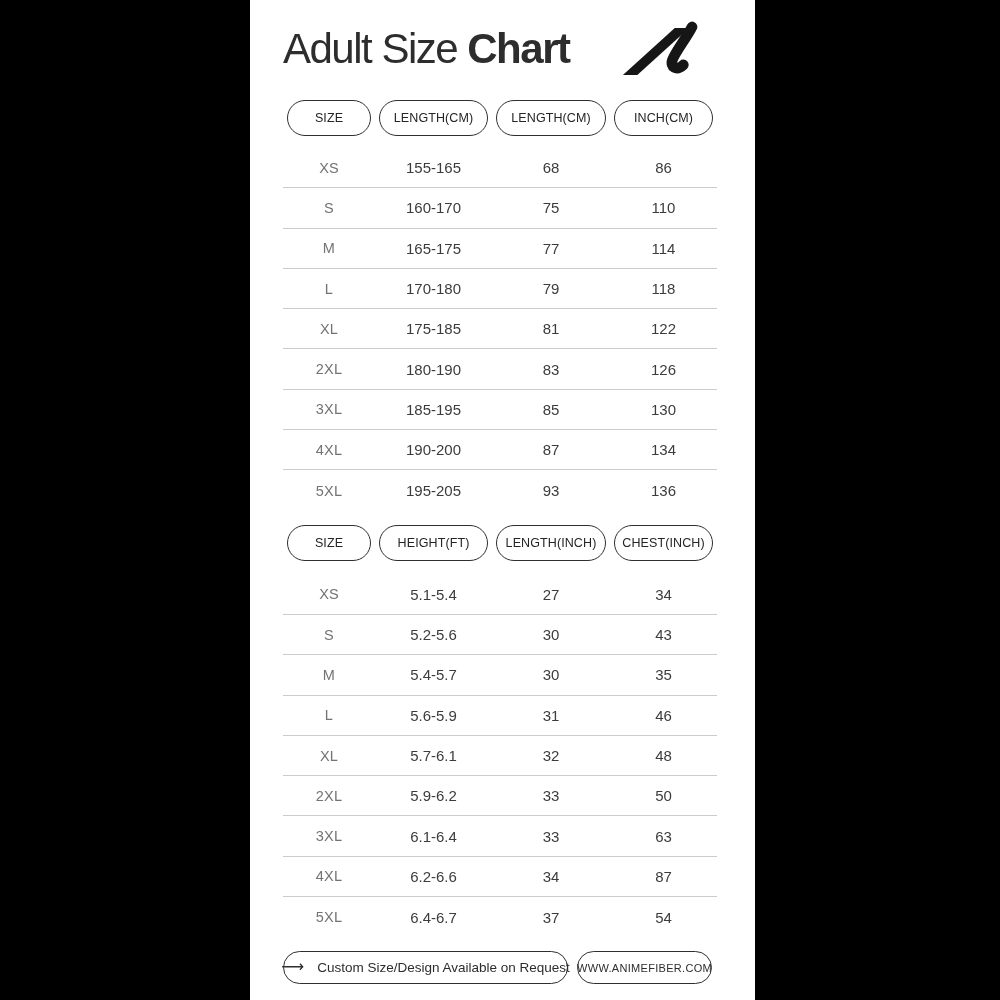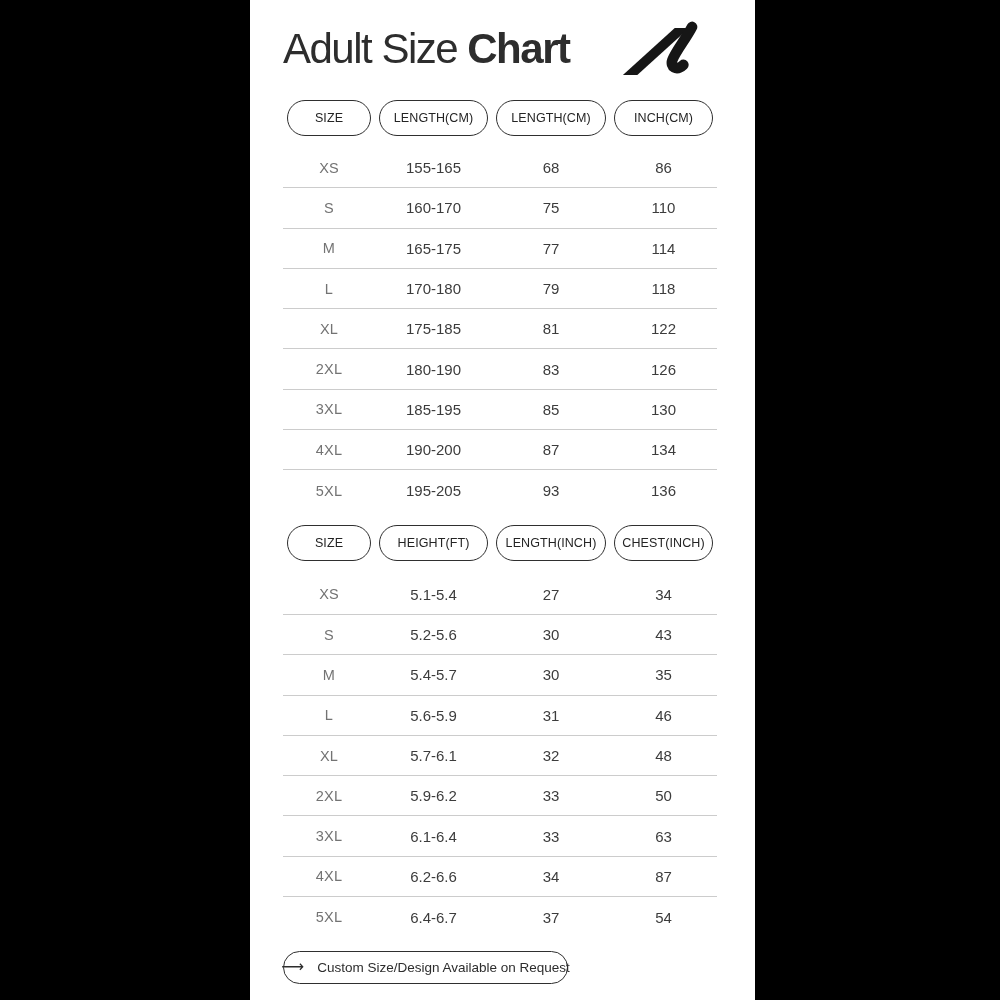--- a/index.html
+++ b/index.html
@@ -198,15 +198,18 @@
           <div class="cell">54</div>
         </div>
       </div>
     </section>
 
   <div class="ftr">
     <div class="fpill note">
       <span class="arrow">⟶</span>
       <span>Custom Size/Design Available on Request</span>
     </div>
+    <div class="fpill site">
+      <span>WWW.ANIMEFIBER.COM</span>
+    </div>
   </div>
 
 </div>
 
 </body></html>

